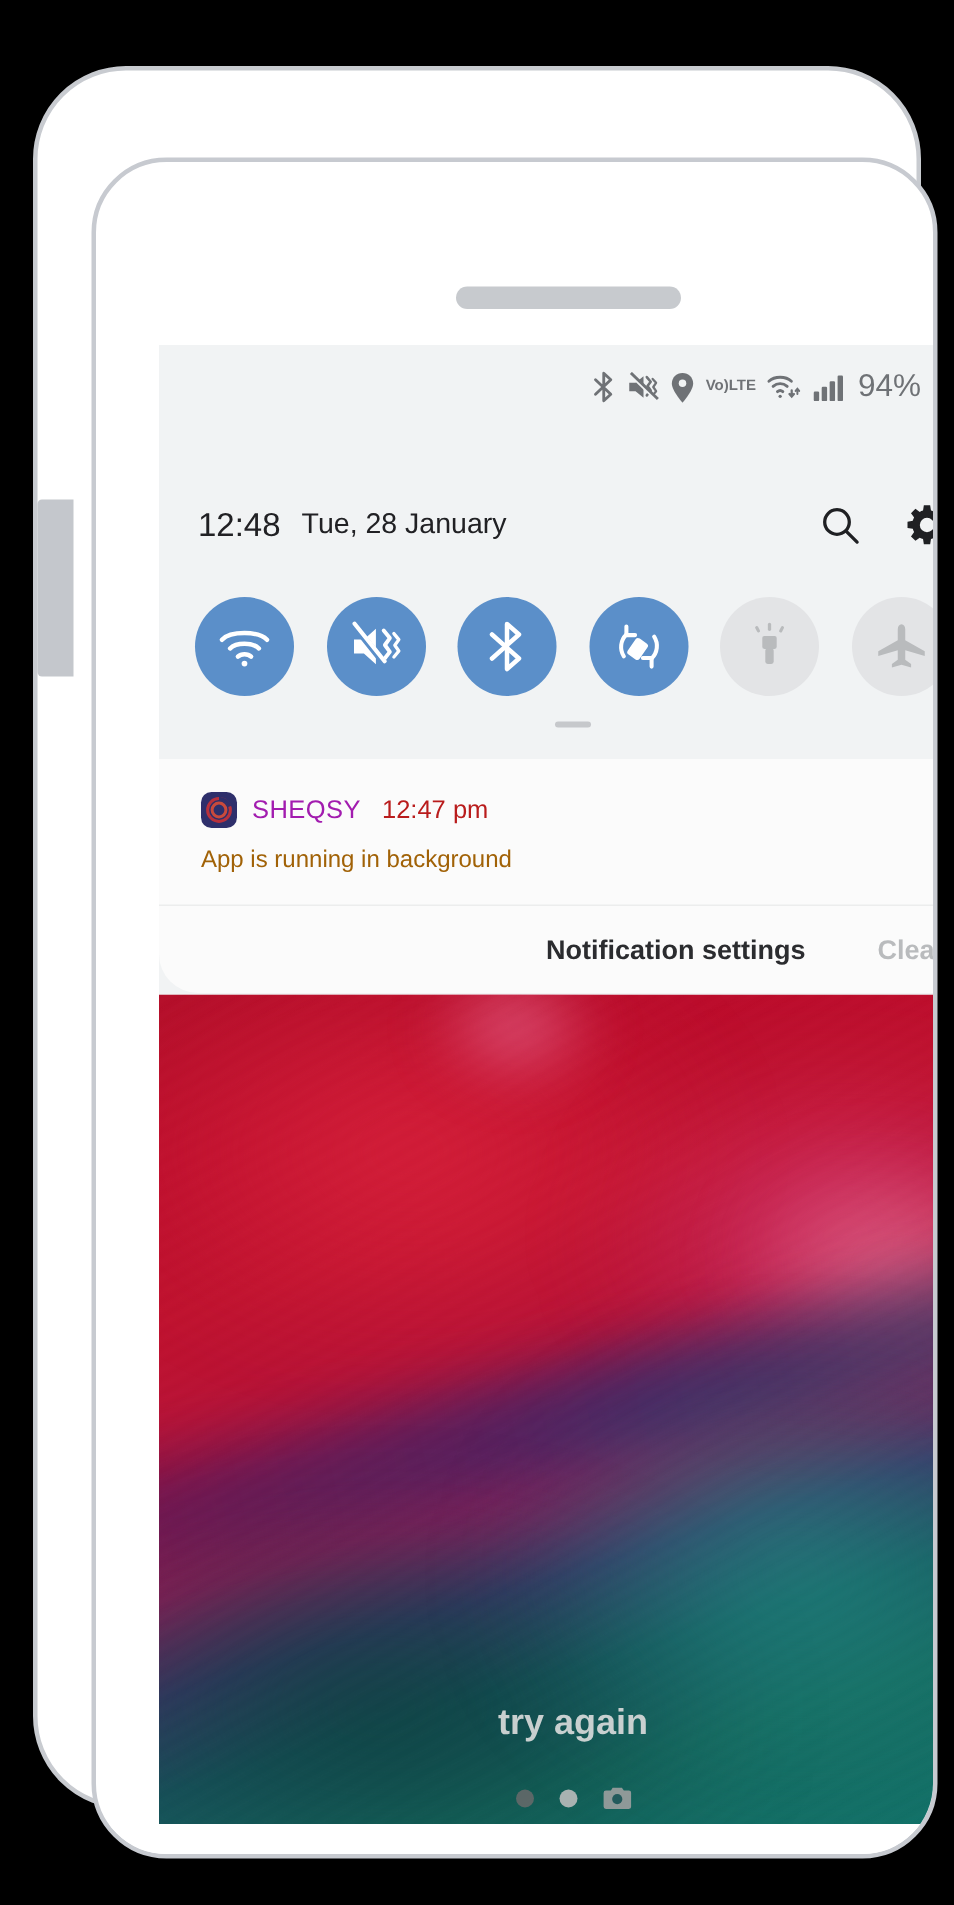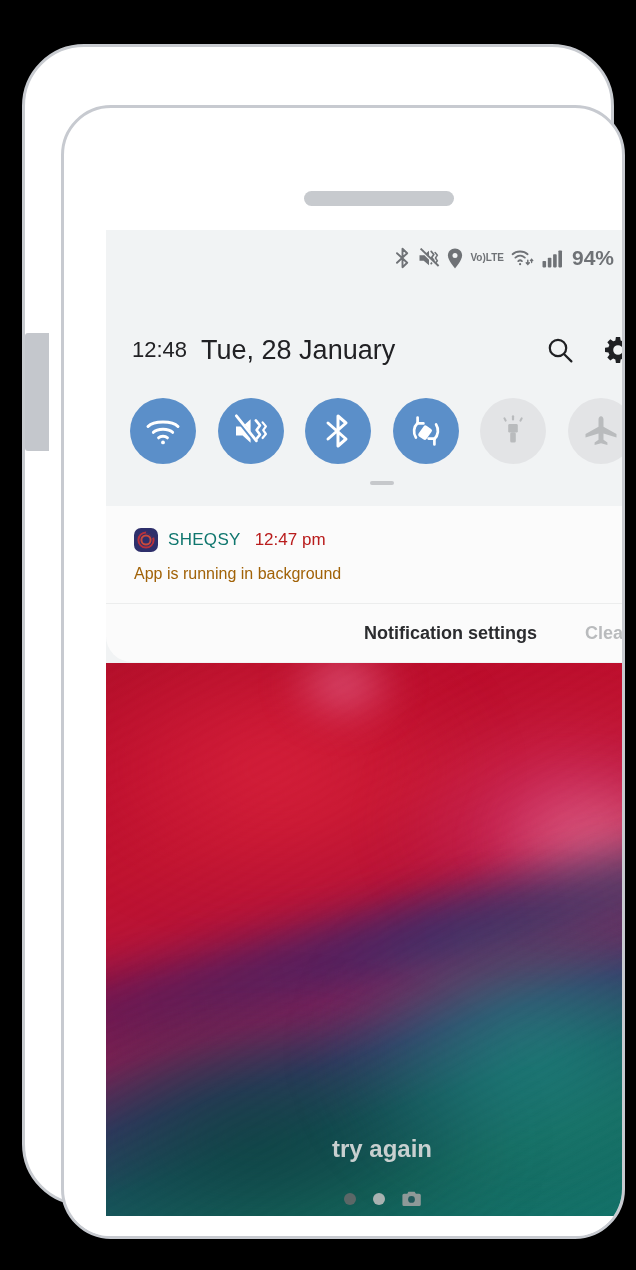--- a/index.html
+++ b/index.html
@@ -90,21 +90,20 @@
     color: #6f7276;
   }
   .sb-ico { display: flex; align-items: center; }
   .sb-ico svg { display: block; }
   .sb-batt-text {
     font-size: 21px;
     letter-spacing: 0px;
     color: #6f7276;
     margin-left: 1px;
     margin-right: 1px;
-    font-weight: bold;
   }
   .volte-badge {
     display: flex;
     flex-direction: row;
     align-items: center;
     justify-content: center;
     line-height: 0.92;
     font-size: 10px;
     font-weight: bold;
     color: #6f7276;
@@ -119,21 +118,21 @@
     display: flex;
     align-items: center;
     padding: 0 26px 0 26px;
   }
   .clock-time {
     font-size: 22px;
     color: #212124;
     margin-right: 14px;
   }
   .clock-date {
-    font-size: 27px;
+    font-size: 19px;
     color: #212124;
   }
   .clock-actions {
     margin-left: auto;
     display: flex;
     align-items: center;
     gap: 30px;
   }
   .clock-actions svg { display: block; }
 
@@ -190,21 +189,21 @@
     width: 24px; height: 24px;
     border-radius: 7px;
     background: #2e2f6b;
     display: flex;
     align-items: center;
     justify-content: center;
     flex: none;
   }
   .notif-app-name {
     font-size: 17px;
-    color: #0f766e;
+    color: #a21caf;
     letter-spacing: .3px;
   }
   .notif-time {
     font-size: 17px;
     color: #b91c1c;
     margin-left: 4px;
   }
   .notif-title {
     font-size: 16px;
     color: #a16207;

